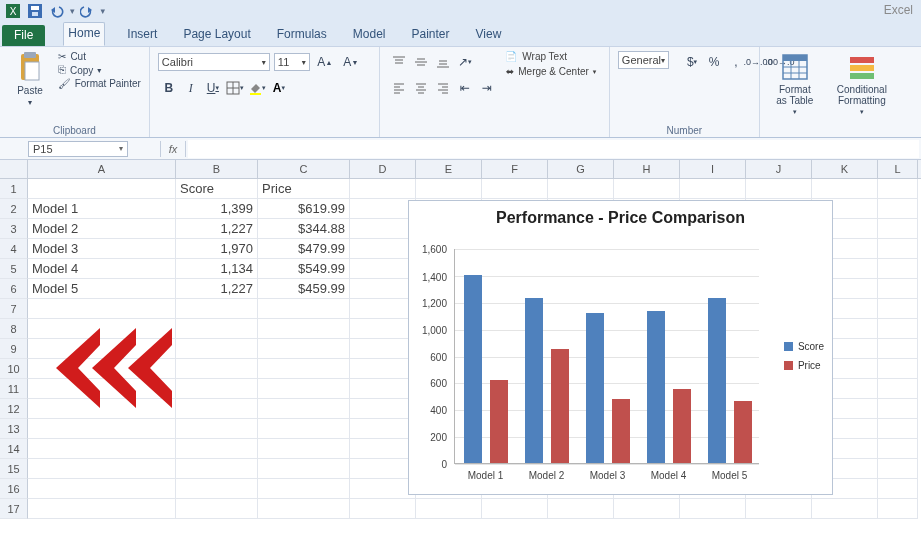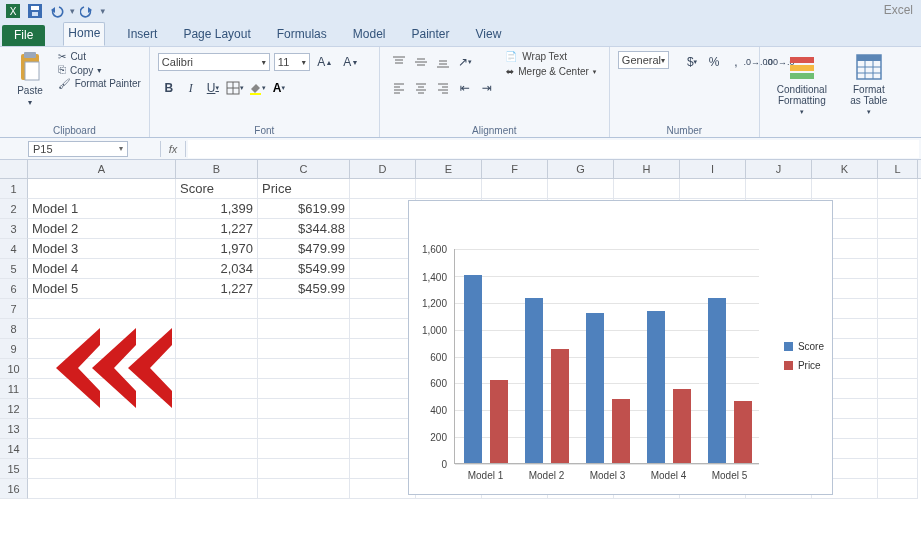--- a/index.html
+++ b/index.html
@@ -179,21 +179,20 @@
               <rect x="2" y="12" width="11" height="2" fill="#ffff00"></rect>
             </svg>
             <span style="font-size:7px">▾</span>
           </div>
         <div class="rbtn">
             <span style="color:#000;font-weight:bold">A</span>
             <span style="font-size:7px">▾</span>
           </div>
       </div>
     </div>
-    <div class="group-label">Font</div>
   </div>
 
   <div class="group" style="width:230px">
     <div class="group-body" style="gap:8px">
       <div style="display:flex;flex-direction:column;gap:4px">
         <div class="btnrow">
           <div class="rbtn">
               <svg width="14" height="14">
                 <line x1="1" y1="2" x2="13" y2="2" stroke="#666"></line>
                 <line x1="3" y1="5" x2="11" y2="5" stroke="#666"></line>
@@ -250,21 +249,20 @@
           <span>📄</span>
           <span>Wrap Text</span>
         </div>
         <div class="small-btn">
           <span>⬌</span>
           <span>Merge &amp; Center</span>
           <span style="font-size:7px">▾</span>
         </div>
       </div>
     </div>
-    <div class="group-label">Alignment</div>
   </div>
 
   <div class="group" style="width:150px">
     <div class="group-body" style="gap:12px">
       <div class="font-sel" style="width:130px">
         <span>General</span>
         <span style="font-size:8px">▾</span>
       </div>
       <div class="btnrow">
         <div class="rbtn">$<span style="font-size:7px">▾</span></div>
@@ -272,45 +270,45 @@
         <div class="rbtn">,</div>
         <div class="rbtn" style="font-size:9px">.0→.00</div>
         <div class="rbtn" style="font-size:9px">.00→.0</div>
       </div>
     </div>
     <div class="group-label">Number</div>
   </div>
 
   <div class="group" style="border-right:none">
     <div class="group-body">
-      <div class="big-btn" style="width:68px">
-        <span class="big-icon">
-          <svg width="28" height="28">
-              <rect x="2" y="4" width="24" height="6" fill="#d9544d"></rect>
-              <rect x="2" y="12" width="24" height="6" fill="#f5b942"></rect>
-              <rect x="2" y="20" width="24" height="6" fill="#6fbf73"></rect>
-            </svg>
-        </span>
-        <span style="white-space:pre-line;text-align:center;line-height:1.05">Conditional
-Formatting</span>
-        <span style="font-size:7px">▾</span>
-      </div>
       <div class="big-btn" style="width:54px">
         <span class="big-icon">
           <svg width="28" height="28">
               <rect x="2" y="2" width="24" height="24" fill="none" stroke="#5b86b6" stroke-width="1.5"></rect>
               <rect x="2" y="2" width="24" height="6" fill="#5b86b6"></rect>
               <line x1="10" y1="2" x2="10" y2="26" stroke="#5b86b6"></line>
               <line x1="18" y1="2" x2="18" y2="26" stroke="#5b86b6"></line>
               <line x1="2" y1="14" x2="26" y2="14" stroke="#5b86b6"></line>
               <line x1="2" y1="20" x2="26" y2="20" stroke="#5b86b6"></line>
             </svg>
         </span>
         <span style="white-space:pre-line;text-align:center;line-height:1.05">Format
 as Table</span>
+        <span style="font-size:7px">▾</span>
+      </div>
+      <div class="big-btn" style="width:68px">
+        <span class="big-icon">
+          <svg width="28" height="28">
+              <rect x="2" y="4" width="24" height="6" fill="#d9544d"></rect>
+              <rect x="2" y="12" width="24" height="6" fill="#f5b942"></rect>
+              <rect x="2" y="20" width="24" height="6" fill="#6fbf73"></rect>
+            </svg>
+        </span>
+        <span style="white-space:pre-line;text-align:center;line-height:1.05">Conditional
+Formatting</span>
         <span style="font-size:7px">▾</span>
       </div>
     </div>
     <div class="group-label"></div>
   </div>
 </div>
 
 <div class="fxbar">
   <div class="namebox">
     <span>P15</span>
@@ -395,21 +393,21 @@
         <div class="cell" style="width: 66px;"></div>
         <div class="cell" style="width: 66px;"></div>
         <div class="cell" style="width: 66px;"></div>
         <div class="cell" style="width: 66px;"></div>
         <div class="cell" style="width: 66px;"></div>
         <div class="cell" style="width: 40px;"></div>
       </div>
       <div class="gridrow">
         <div class="row-num">5</div>
         <div class="cell" style="width: 148px;">Model 4</div>
-        <div class="cell right" style="width: 82px;">2,034</div>
+        <div class="cell right" style="width: 82px;">1,134</div>
         <div class="cell right" style="width: 92px;">$549.99</div>
         <div class="cell" style="width: 66px;"></div>
         <div class="cell" style="width: 66px;"></div>
         <div class="cell" style="width: 66px;"></div>
         <div class="cell" style="width: 66px;"></div>
         <div class="cell" style="width: 66px;"></div>
         <div class="cell" style="width: 66px;"></div>
         <div class="cell" style="width: 66px;"></div>
         <div class="cell" style="width: 66px;"></div>
         <div class="cell" style="width: 40px;"></div>
@@ -572,24 +570,40 @@
         <div class="cell" style="width: 66px;"></div>
         <div class="cell" style="width: 66px;"></div>
         <div class="cell" style="width: 66px;"></div>
         <div class="cell" style="width: 66px;"></div>
         <div class="cell" style="width: 66px;"></div>
         <div class="cell" style="width: 66px;"></div>
         <div class="cell" style="width: 66px;"></div>
         <div class="cell" style="width: 66px;"></div>
         <div class="cell" style="width: 40px;"></div>
       </div>
+      <div class="gridrow">
+        <div class="row-num">17</div>
+        <div class="cell" style="width: 148px;"></div>
+        <div class="cell" style="width: 82px;"></div>
+        <div class="cell" style="width: 92px;"></div>
+        <div class="cell" style="width: 66px;"></div>
+        <div class="cell" style="width: 66px;"></div>
+        <div class="cell" style="width: 66px;"></div>
+        <div class="cell" style="width: 66px;"></div>
+        <div class="cell" style="width: 66px;"></div>
+        <div class="cell" style="width: 66px;"></div>
+        <div class="cell" style="width: 66px;"></div>
+        <div class="cell" style="width: 66px;"></div>
+        <div class="cell" style="width: 40px;"></div>
+      </div>
     </div>
 </div>
 
 <div class="chart-box">
+  <div class="chart-title">Performance - Price Comparison</div>
   <div class="yaxis" id="yaxis">
       <div class="ylab" style="top: 215px;">0</div>
       <div class="ylab" style="top: 188.125px;">200</div>
       <div class="ylab" style="top: 161.25px;">400</div>
       <div class="ylab" style="top: 134.375px;">600</div>
       <div class="ylab" style="top: 107.5px;">600</div>
       <div class="ylab" style="top: 80.625px;">1,000</div>
       <div class="ylab" style="top: 53.75px;">1,200</div>
       <div class="ylab" style="top: 28px;">1,400</div>
       <div class="ylab" style="top: 0px;">1,600</div>

